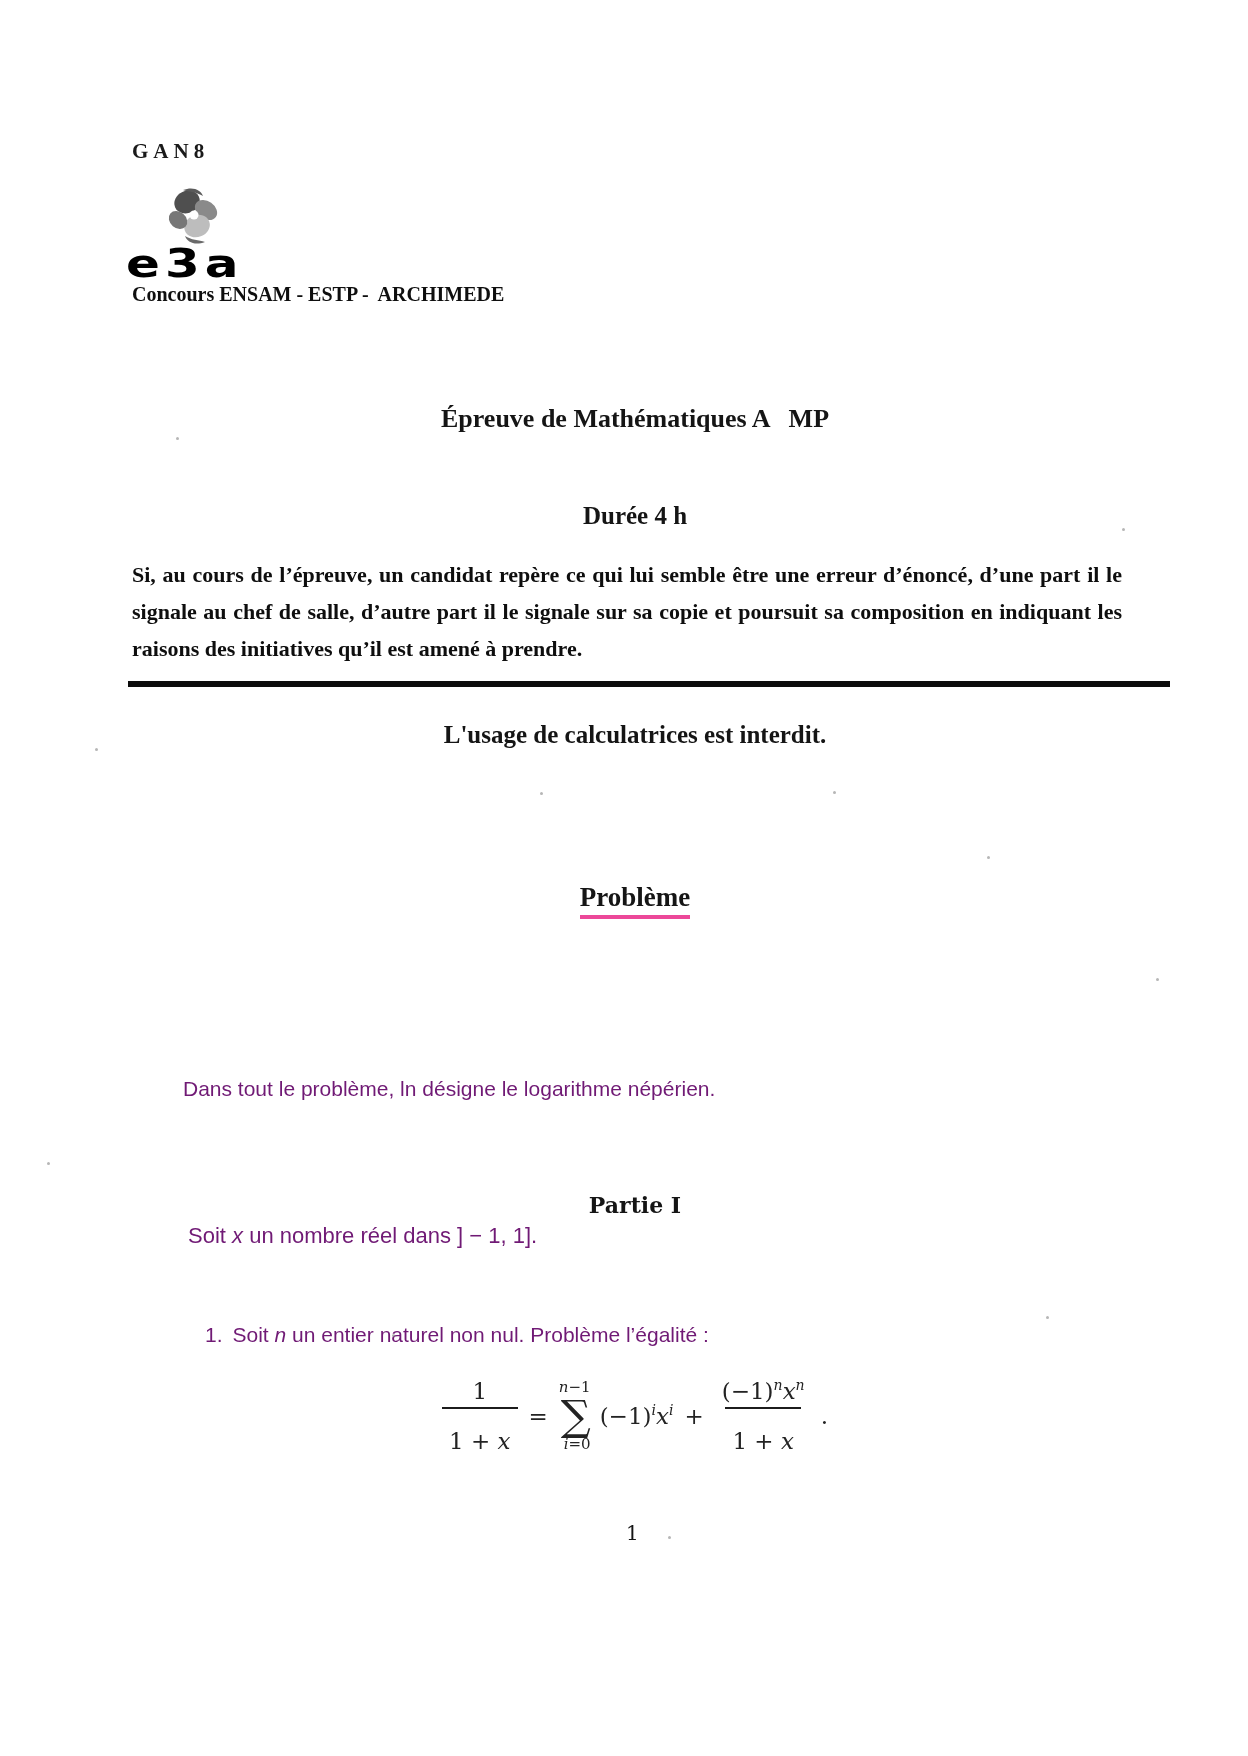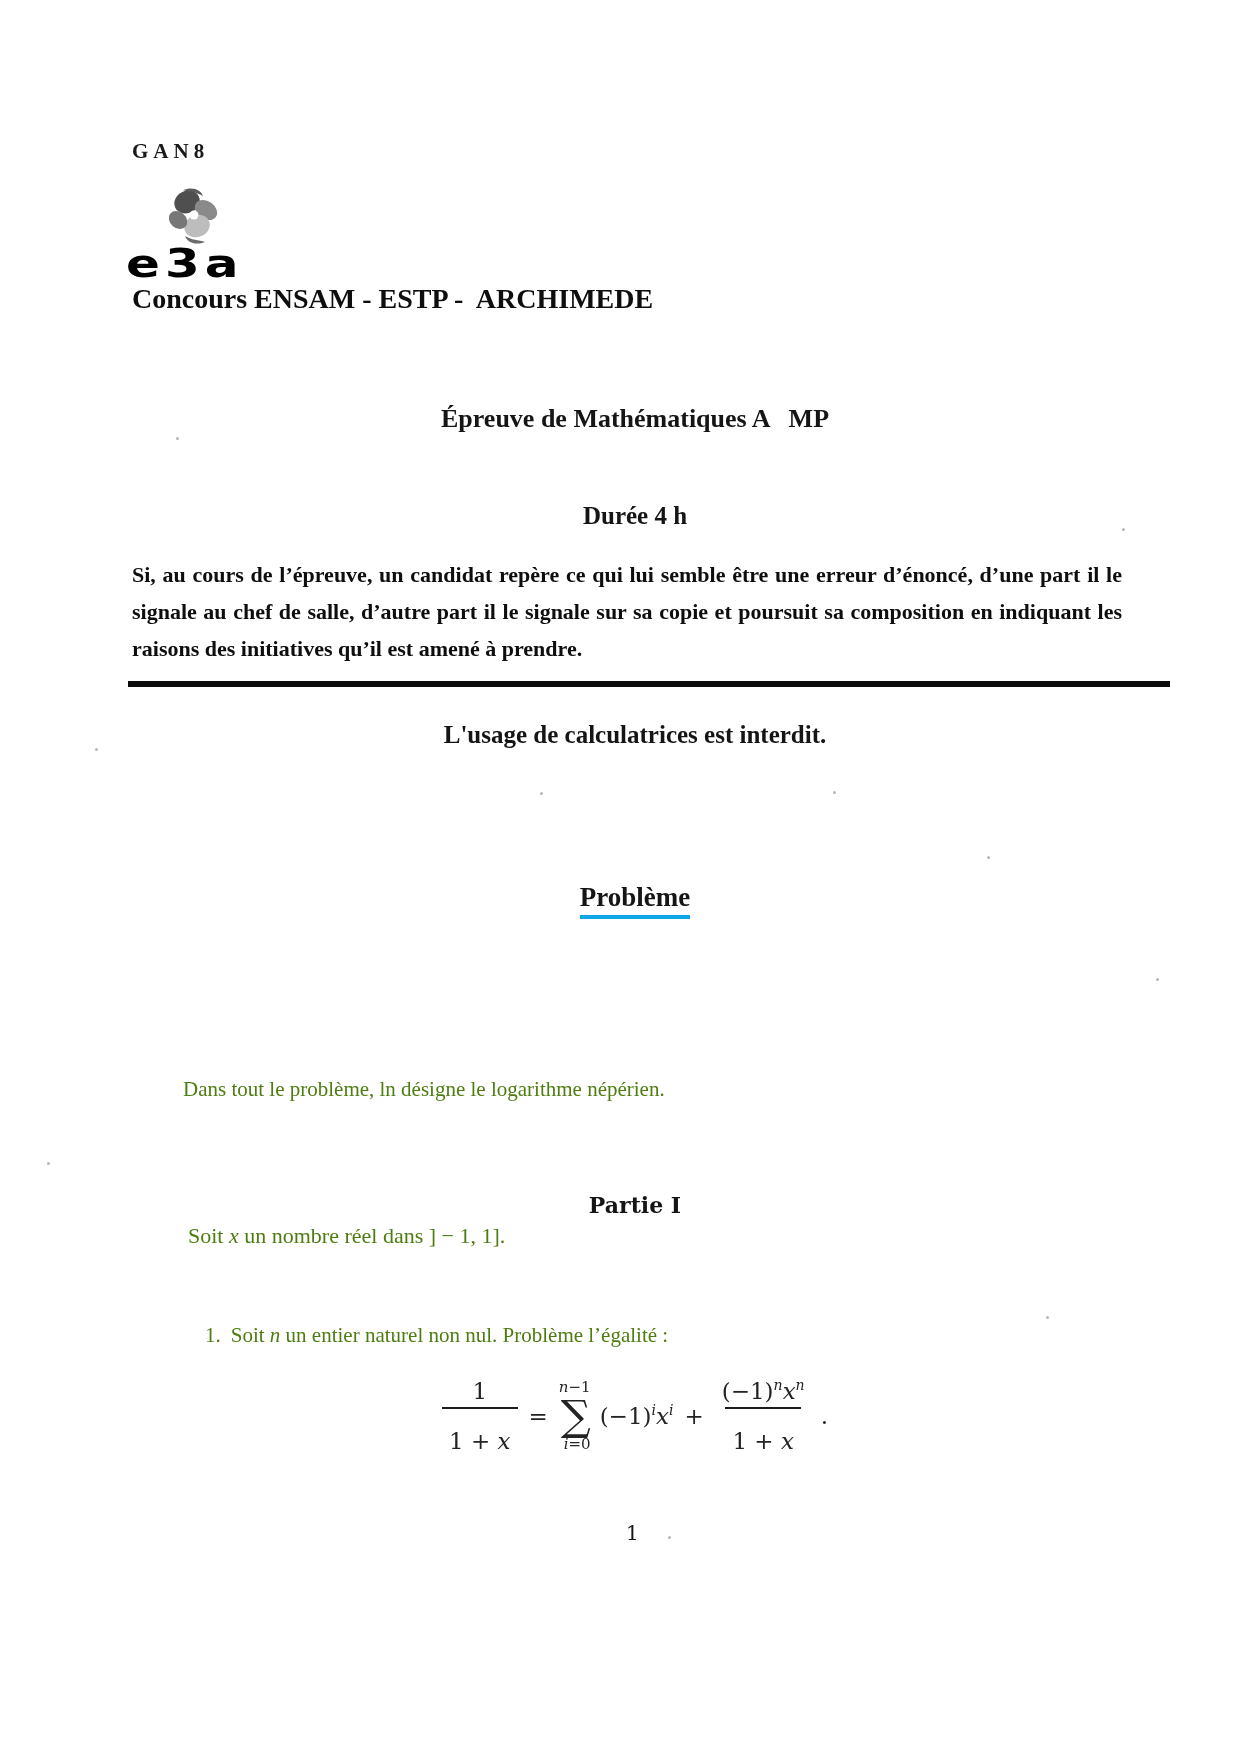--- a/index.html
+++ b/index.html
@@ -38,45 +38,45 @@
     font-weight: bold;
     font-size: 50px;
     letter-spacing: 5px;
     line-height: 1;
     transform: scaleY(0.78);
     transform-origin: top left;
     color: #000;
   }
   .concours {
     left: 132px; top: 283px;
-    font-size: 28px; font-weight: bold;
+    font-size: 20px; font-weight: bold;
     margin: 0; color: #0e0e0e;
   }
   .exam-title { top: 404px; font-size: 26px; font-weight: bold; }
   .duration   { top: 502px; font-size: 25px; font-weight: bold; }
   .notice {
     left: 132px; top: 556px;
     width: 990px;
     font-size: 22px; font-weight: bold;
     line-height: 37px;
     text-align: justify;
     margin: 0; color: #0e0e0e;
   }
   .rule {
     left: 128px; top: 681px;
     width: 1042px; height: 6px;
     background: #0c0c0c;
   }
   .calc-rule { top: 721px; font-size: 25px; font-weight: bold; }
   .problem-heading { top: 882px; font-size: 27px; font-weight: bold; }
   .problem-heading .u {
-    border-bottom: 4px solid #0ea5e9;
+    border-bottom: 4px solid #ec4899;
     padding-bottom: 3px;
   }
-  .tex { font-family: Liberation Serif, serif; color: #4d7c0f; }
+  .tex { font-family: Liberation Sans, sans-serif; color: #701a75; }
   .intro { left: 183px; top: 1077px; font-size: 21px; margin: 0; }
   .part-heading { top: 1192px; font-size: 22px; font-weight: bold; font-family: "DejaVu Serif", serif; }
   .setup { left: 180px; top: 1215px; font-size: 22px; margin: 8px; }
   .q1 { left: 205px; top: 1323px; font-size: 21px; margin: 0; }
   .q1 .qnum { margin-right: 10px; }
   .mvar { font-style: italic; }
 
   .formula {
     left: 0; top: 1378px;
     width: 1270px;

